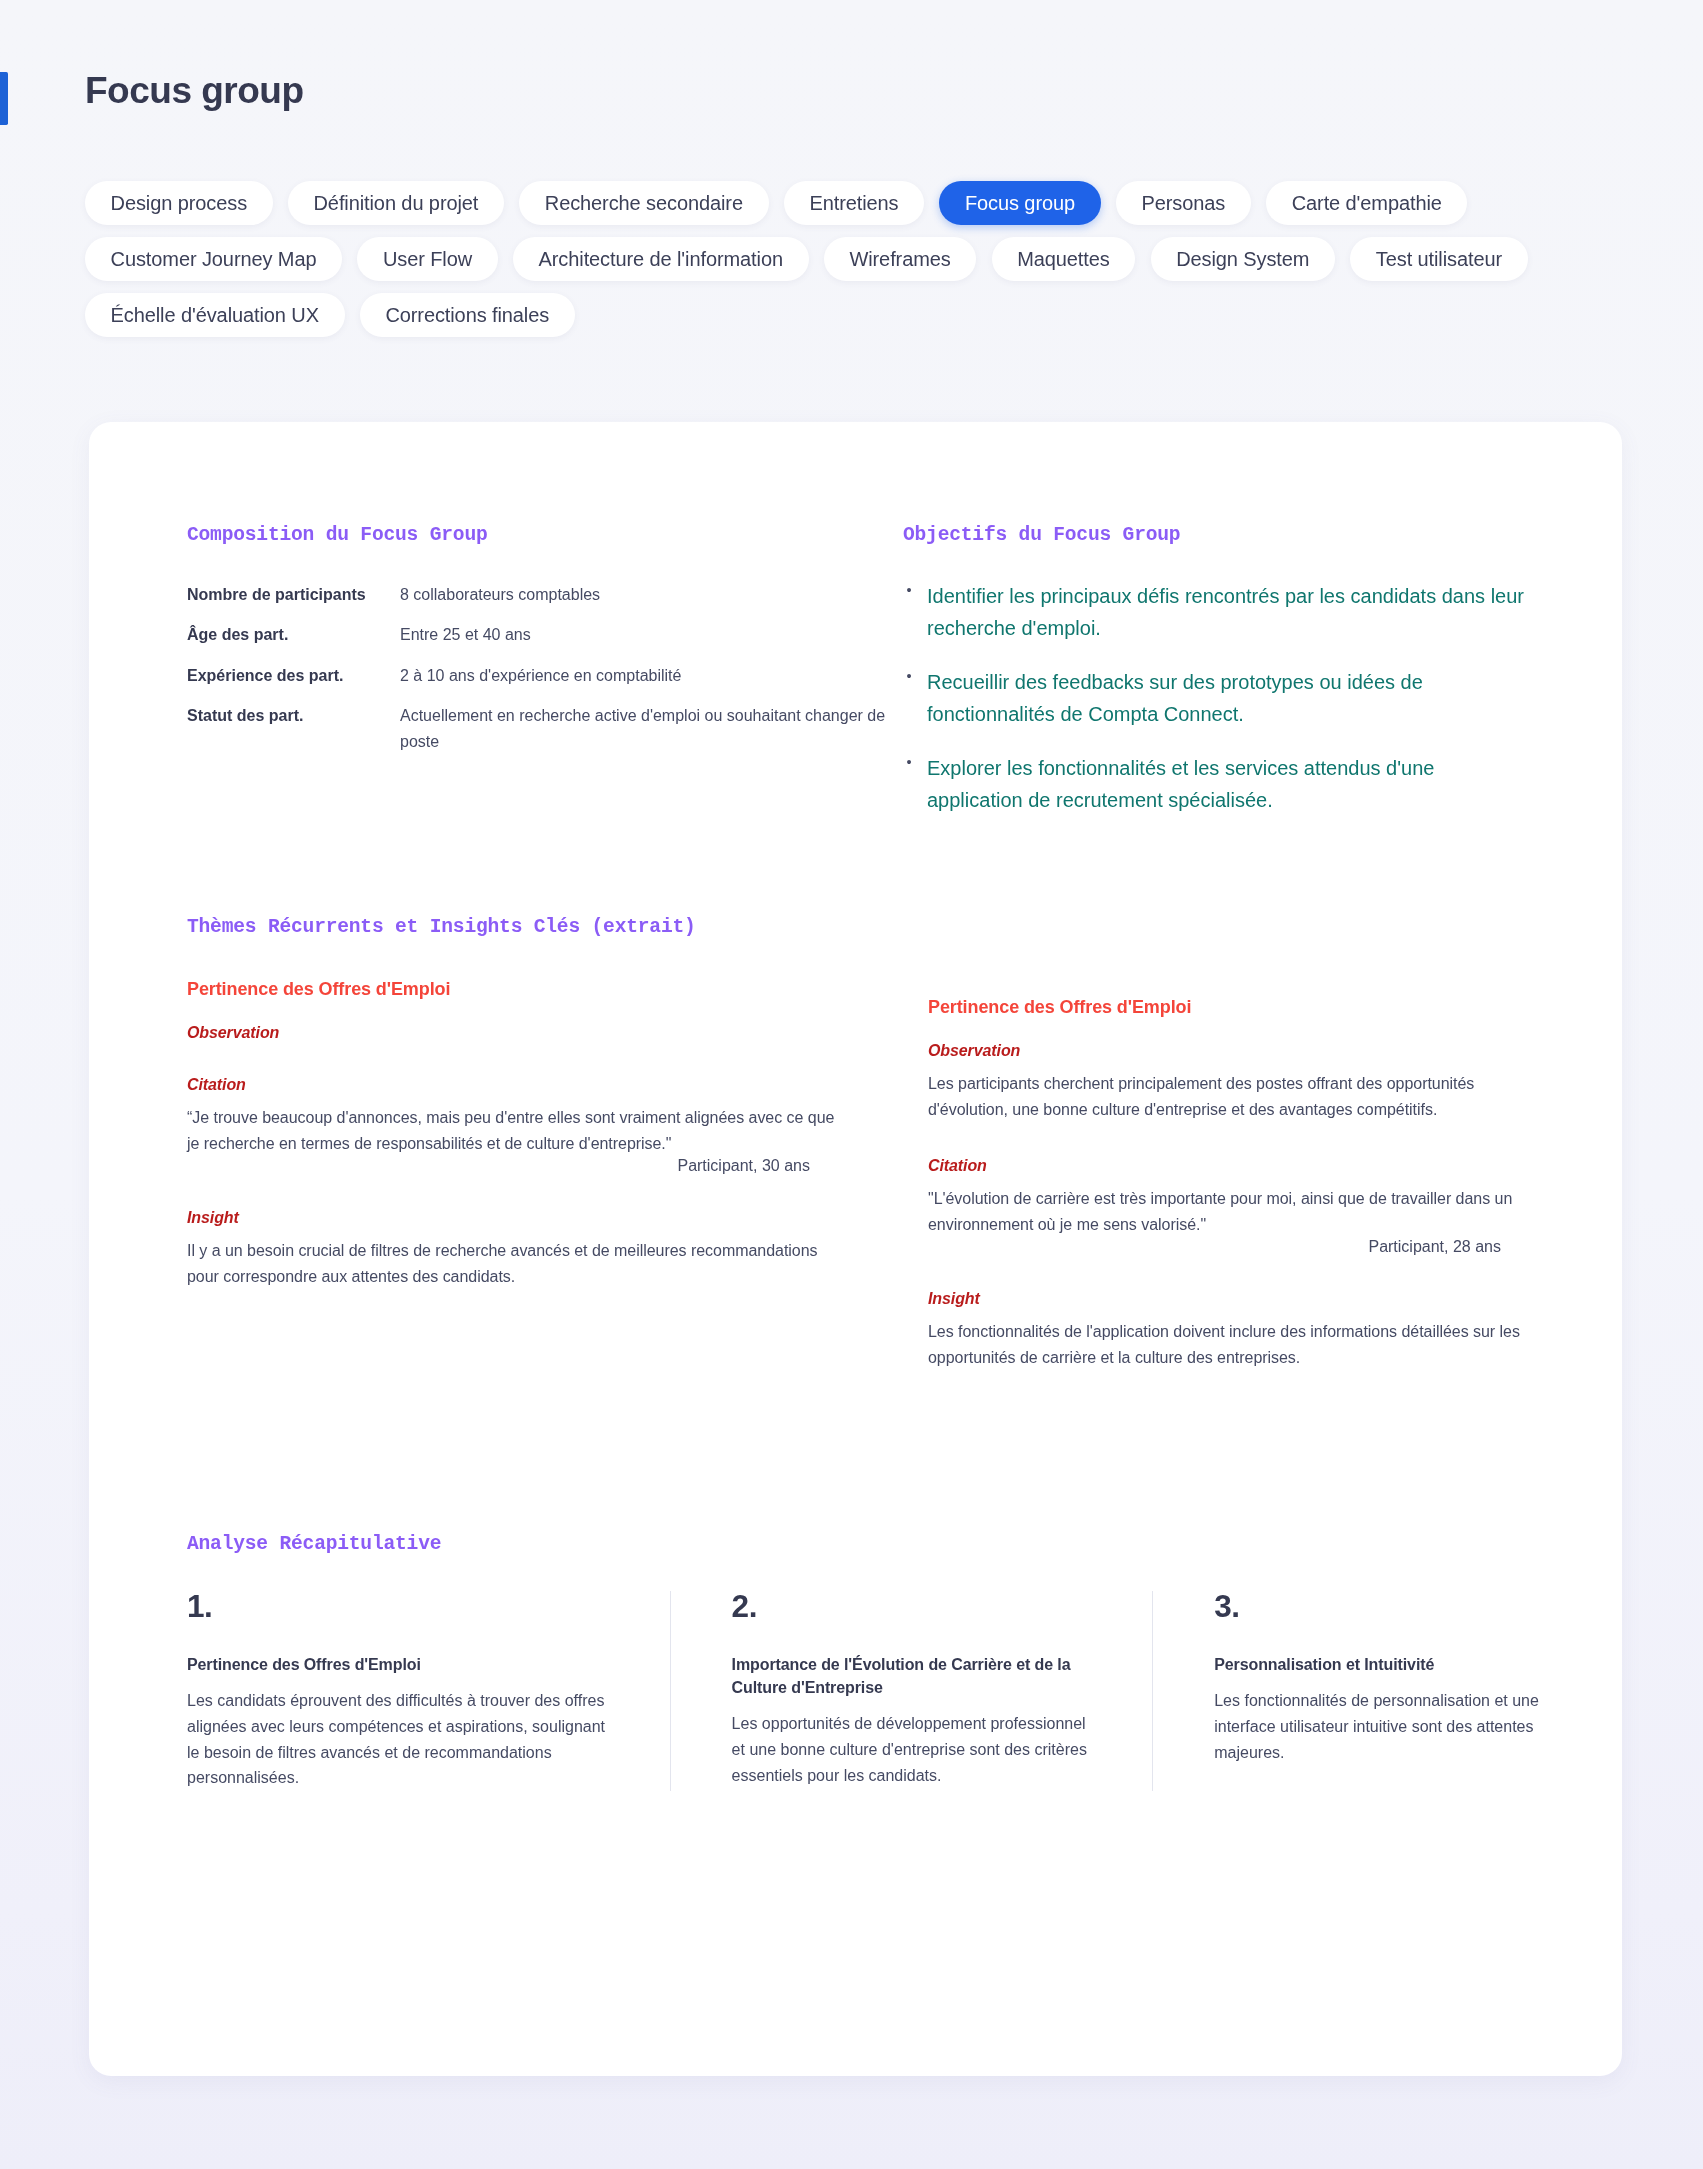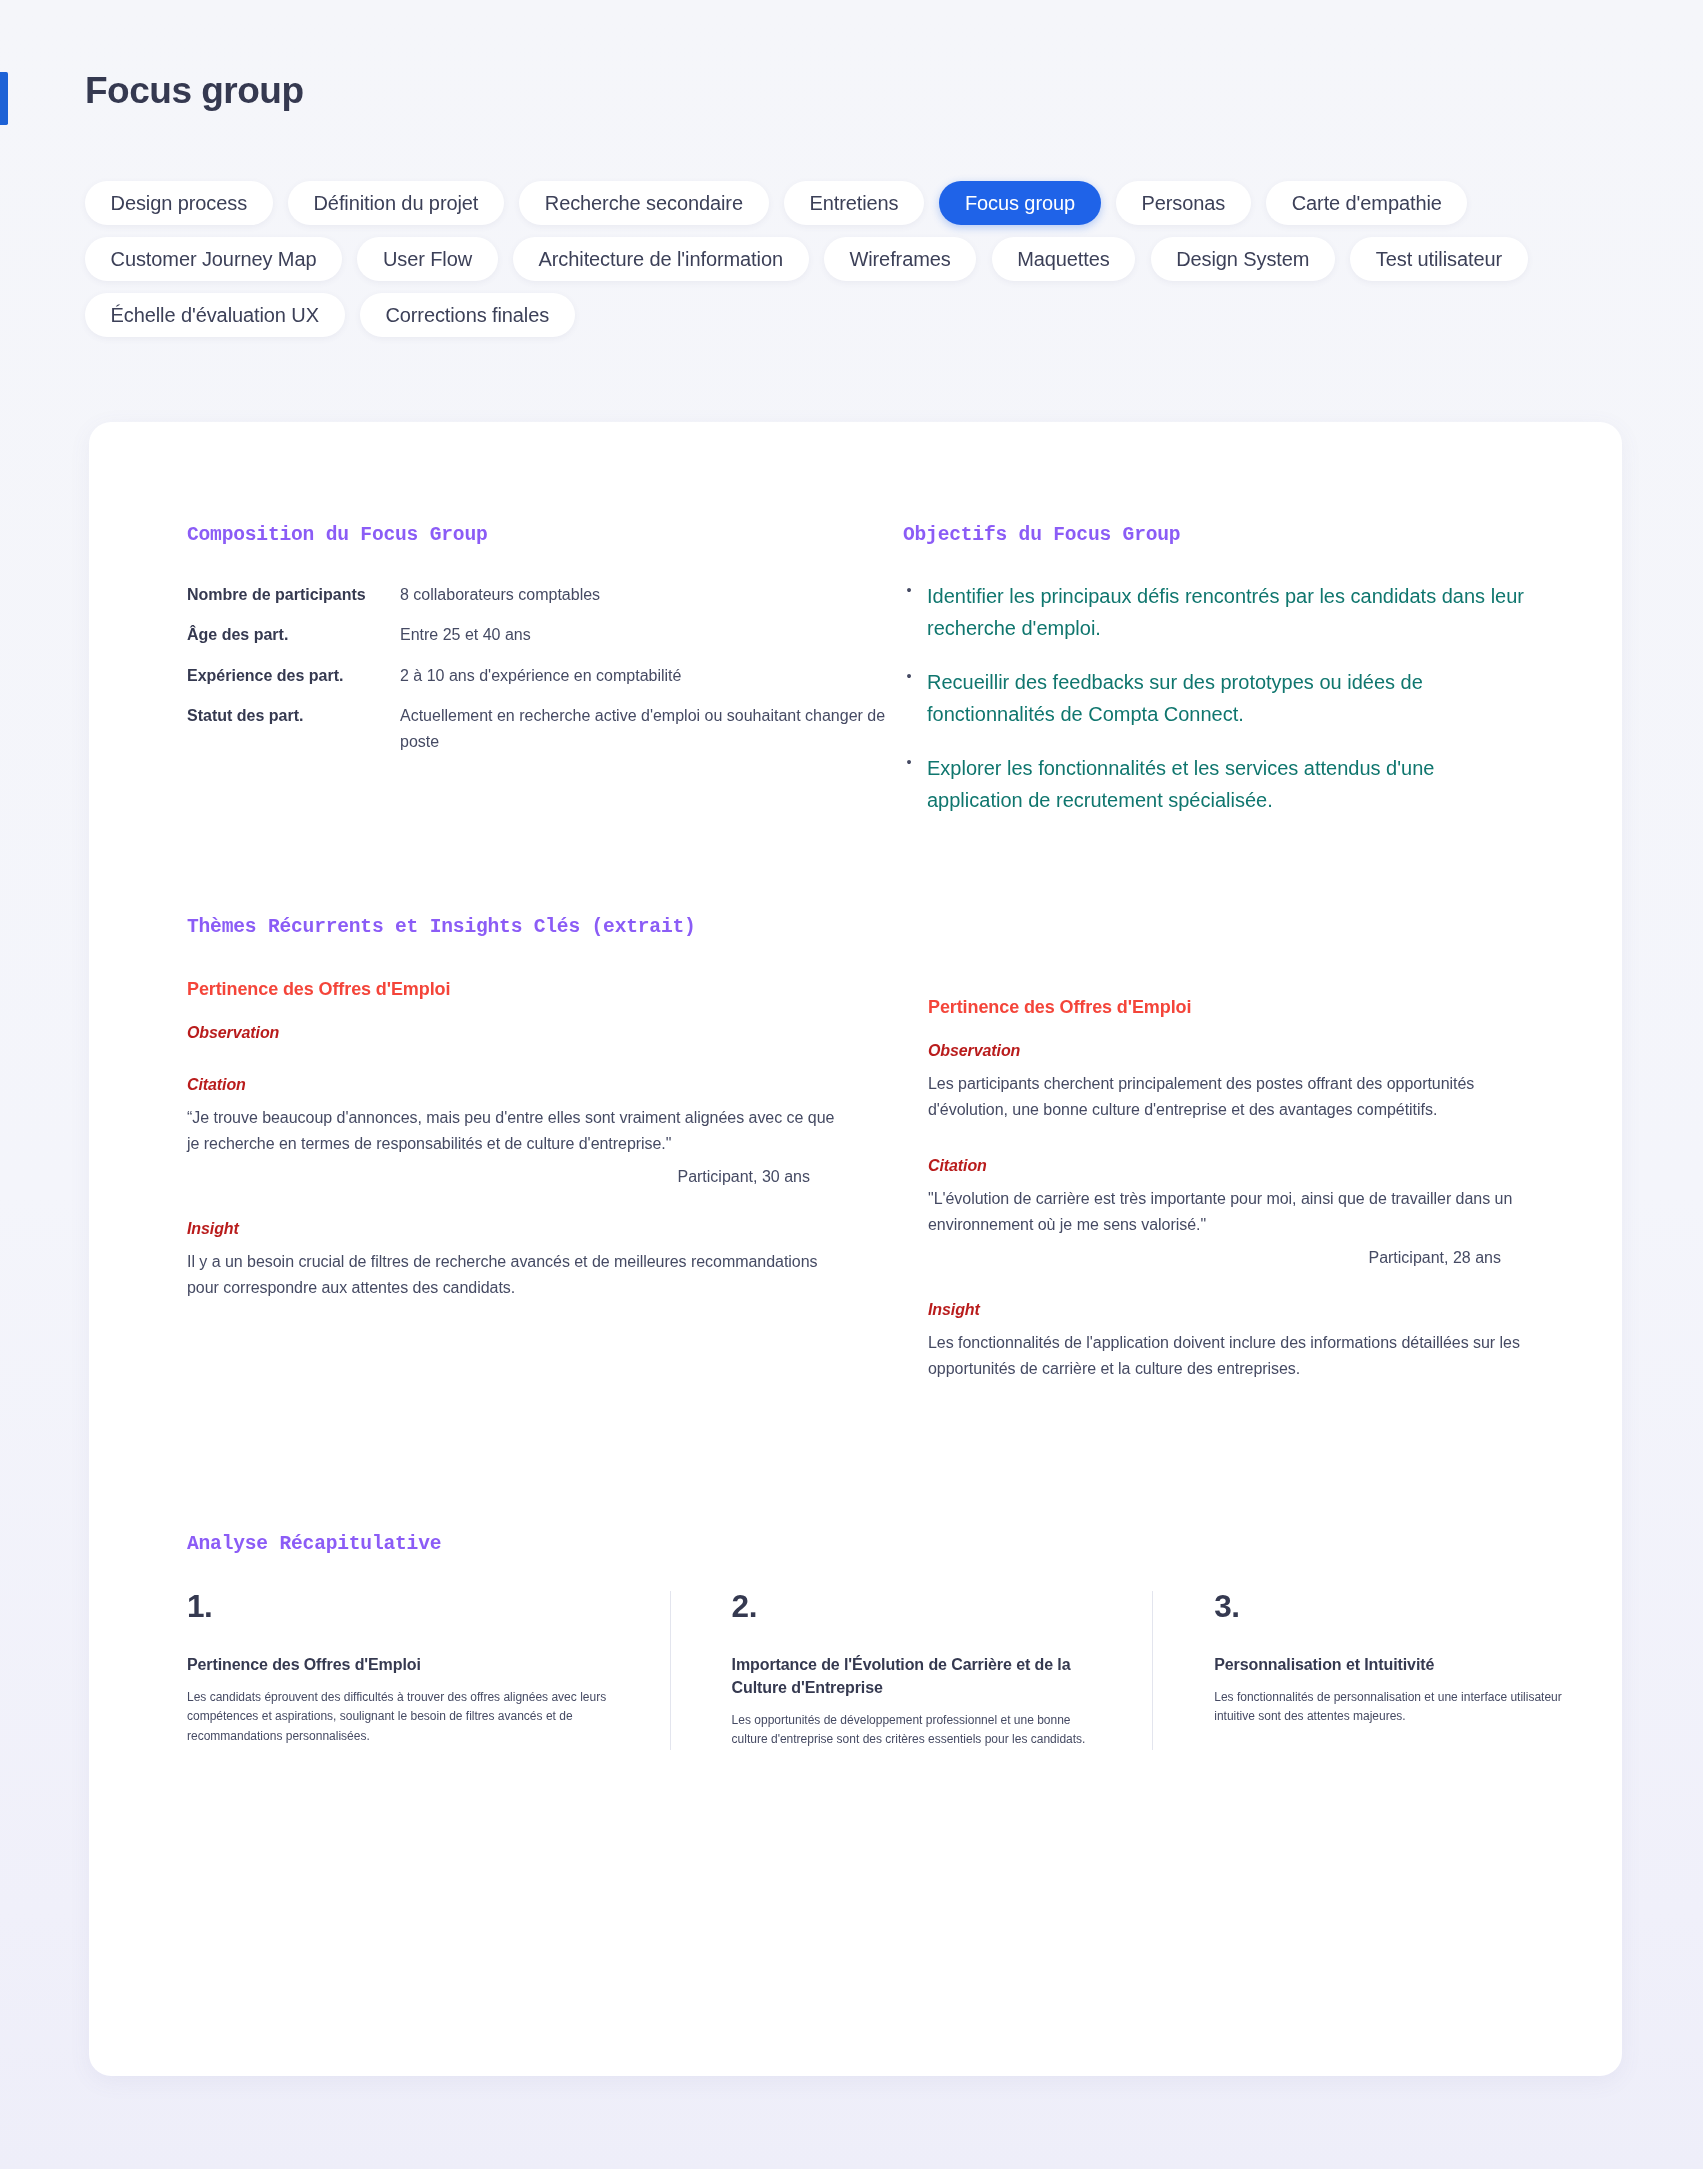--- a/index.html
+++ b/index.html
@@ -181,21 +181,20 @@
   .themes-grid {
     margin-top: 41px;
     display: flex;
   }
   .theme-col-left  { width: 741px; padding-right: 77px; }
   .theme-col-right { width: 605px; padding-top: 18px; }
 
   .theme-field { margin-top: 24px; }
   .theme-field .sub-label { display: block; margin-bottom: 11px; }
   .attribution {
-    margin-top: 11px;
     text-align: right;
     font-size: 16px;
     color: #454a63;
     padding-right: 41px;
   }
   .theme-col-right .attribution { padding-right: 32px; }
   .theme-field.gap-top { margin-top: 34px; }
 
   
   .analysis-block {
@@ -226,21 +225,21 @@
   }
   .analysis-title {
     font-size: 16px;
     font-weight: 700;
     color: #353950;
     line-height: 1.45;
     margin-bottom: 12px;
     letter-spacing: -0.1px;
   }
   .analysis-desc {
-    font-size: 12px;
+    font-size: 16px;
     line-height: 1.62;
     color: #454a63;
   }
 </style>
 </head>
 <body>
 
 <div class="page-header">
   <div class="accent-bar"></div>
   <h1 class="page-title">Focus group</h1>

